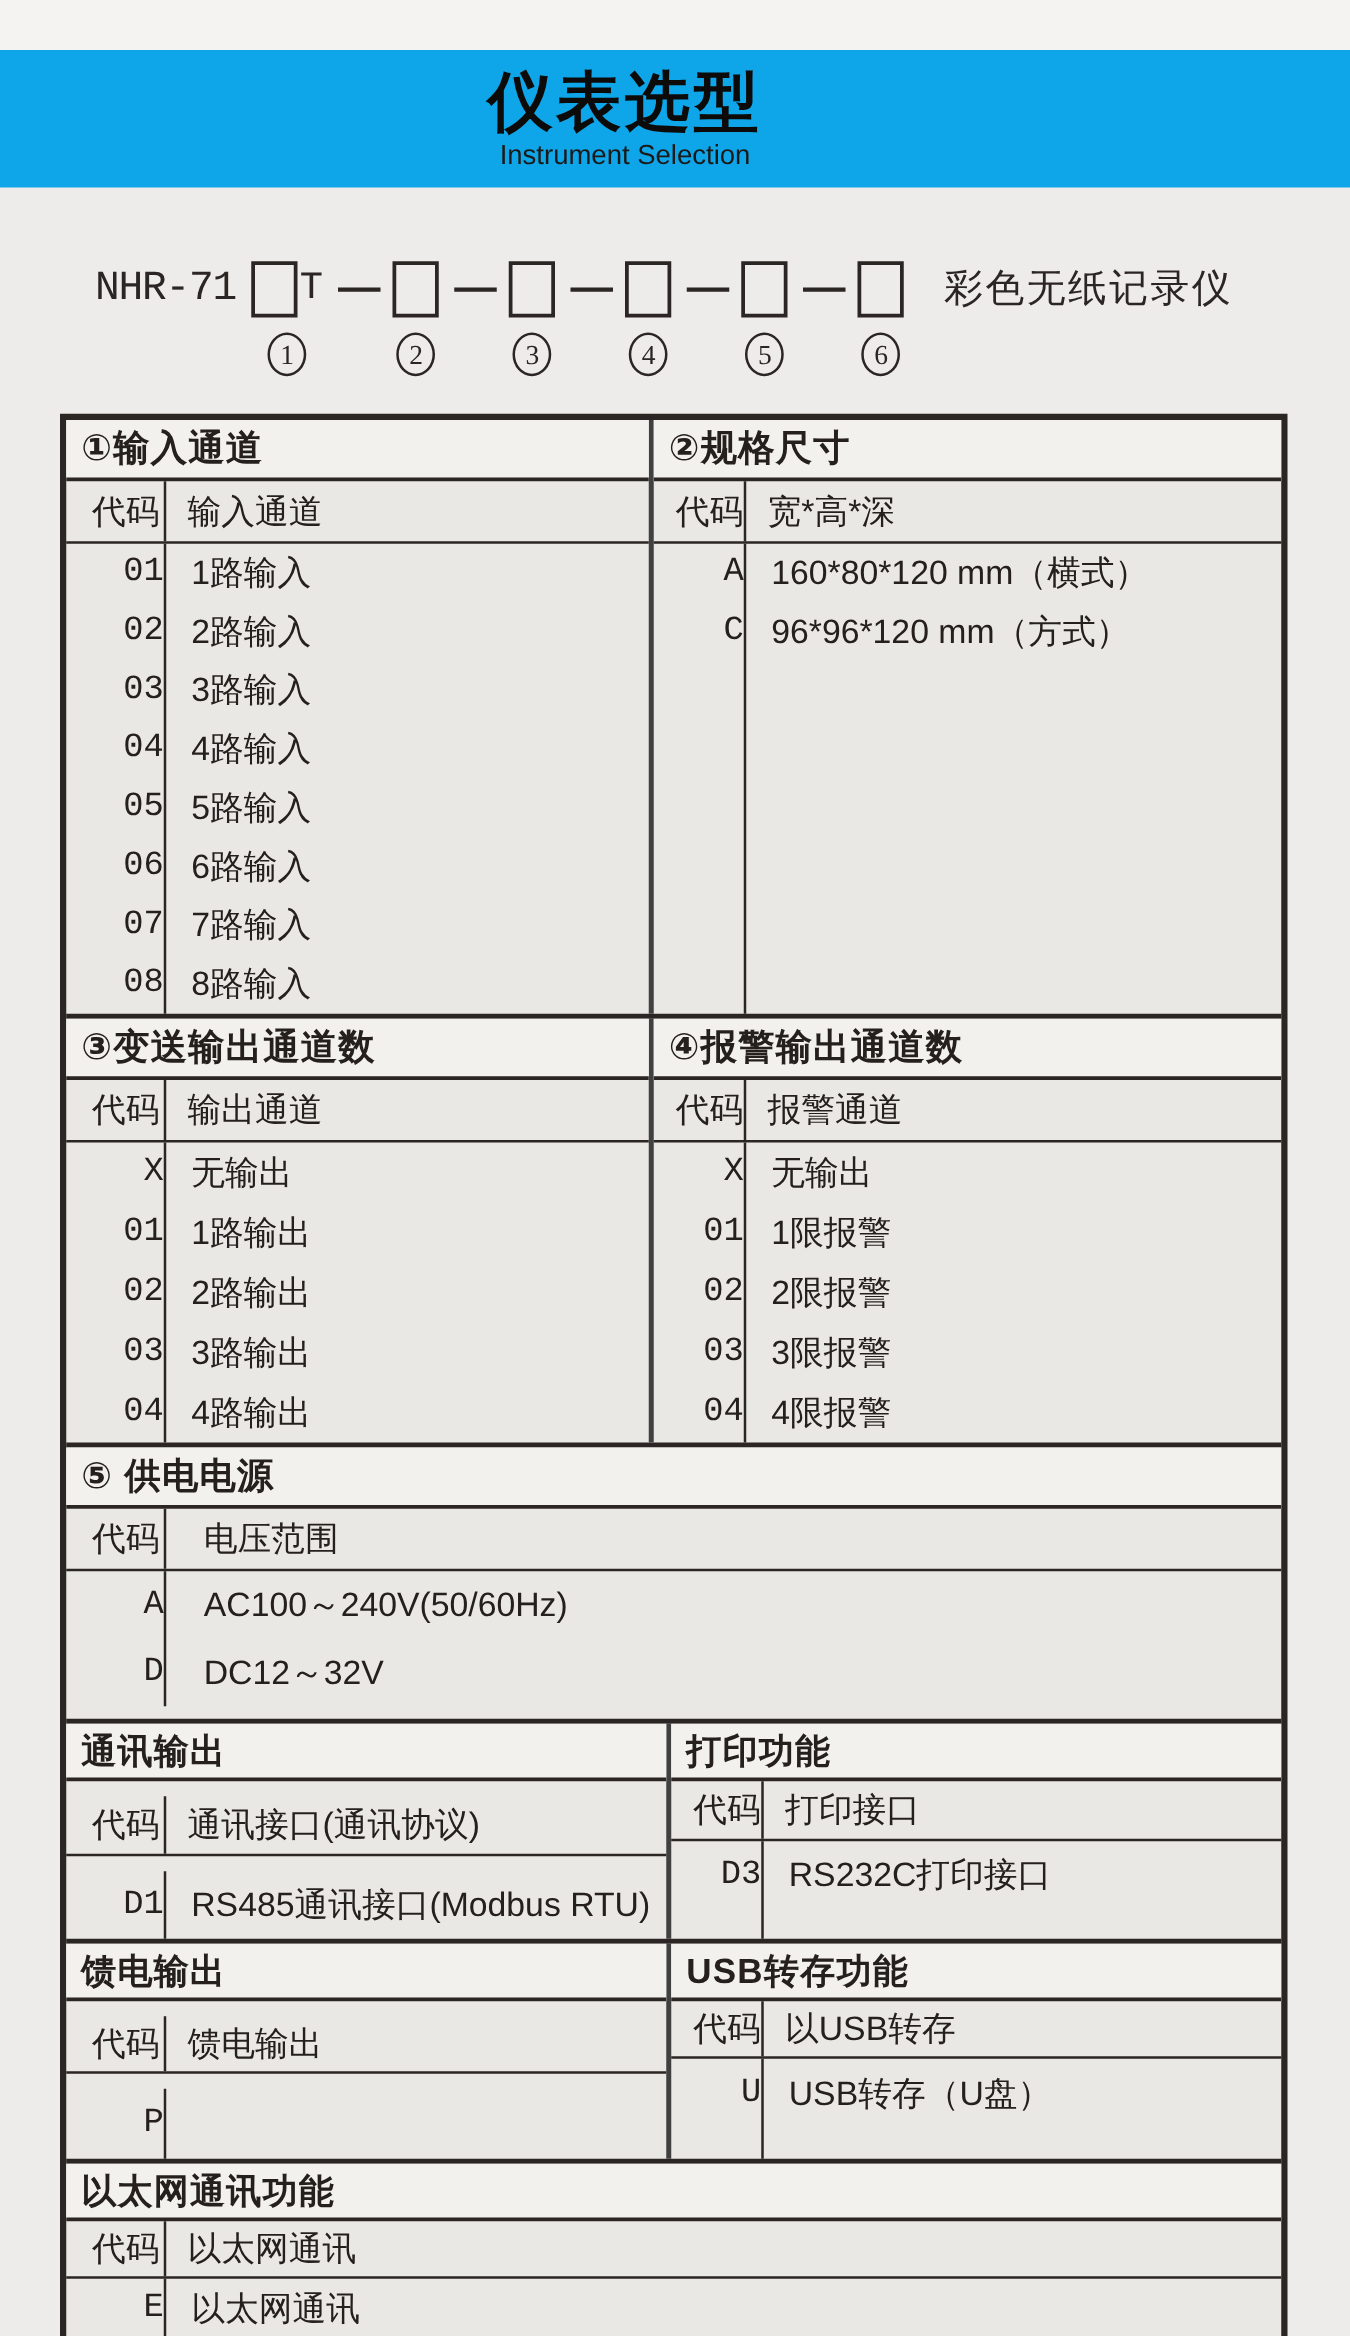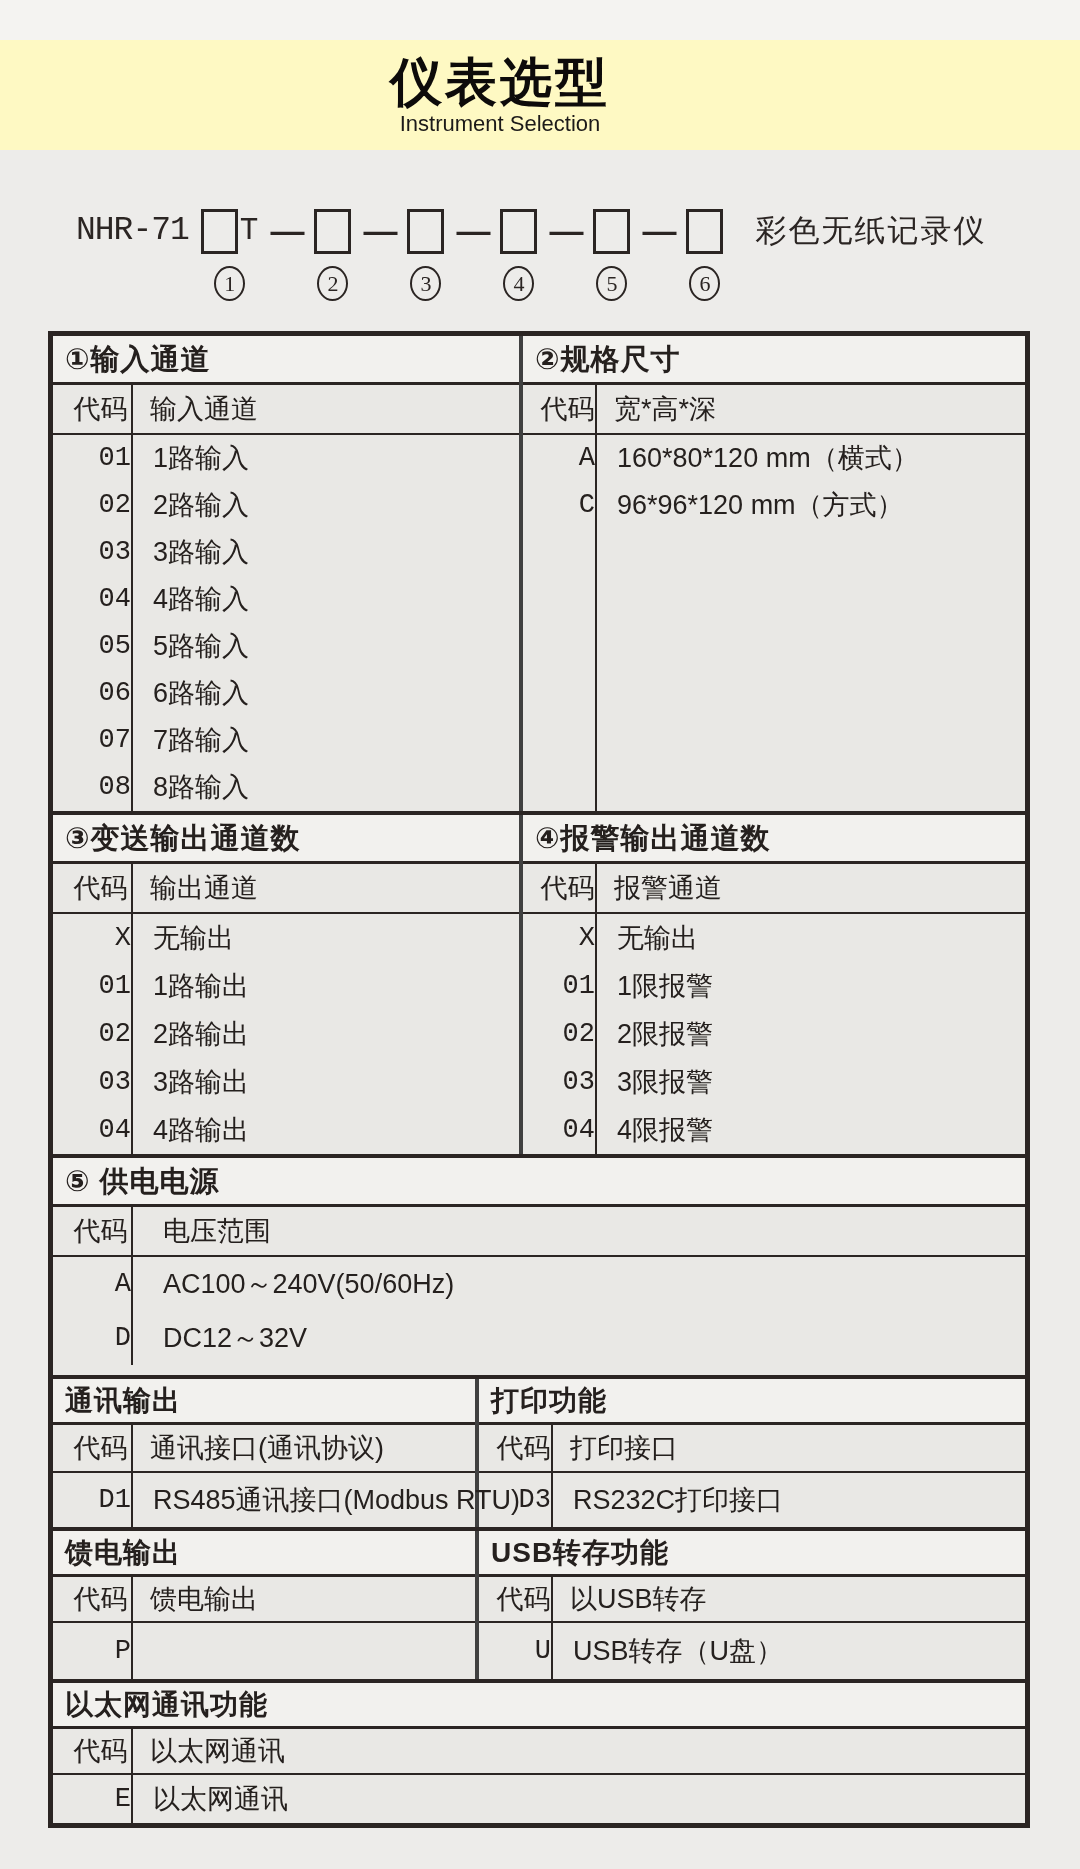--- a/index.html
+++ b/index.html
@@ -6,21 +6,21 @@
   html,body { width: 1080px; }
   body {
     height: 1869px;
     background: #edecea;
     font-family: "Liberation Sans", "DejaVu Sans", sans-serif;
     color: #25201e;
     overflow: hidden;
   }
   .top-strip { height: 40px; background: #f4f3f1; }
   .banner {
-    height: 110px; background: #fef9c3;
+    height: 110px; background: #0ea5e9;
     display: flex; flex-direction: column; align-items: center; justify-content: center;
   }
   .banner-inner { transform: translateX(-40px); text-align: center; }
   .banner-title { font-size: 52px; font-weight: bold; color: #0d0b0a; letter-spacing: 3px; line-height: 56px; }
   .banner-sub { font-size: 22px; color: #1c1a19; line-height: 26px; margin-top: 1px; }
 
   
   .model-line { margin: 58px 0 0 76px; display: flex; align-items: flex-start; color: #2b2523; }
   .model-prefix { font-family: "Liberation Mono", "DejaVu Sans Mono", monospace; font-size: 33px; line-height: 46px; margin-right: 12px; letter-spacing: -1px; }
   .seg { display: flex; flex-direction: column; align-items: center; }
@@ -38,21 +38,21 @@
   
   .spec-table {
     margin: 30px 0 0 48px; width: 982px;
     border: 5px solid #2b2523; background: #e9e8e5;
   }
   .band { border-top: 4px solid #2b2523; }
   .band:first-child { border-top: none; }
   .pair { display: flex; align-items: stretch; }
   .half-left { width: 470px; border-right: 4px solid #404040; display: flex; flex-direction: column; }
   .half-right { flex: 1; display: flex; flex-direction: column; }
-  .pair66 .half-left { width: 426px; }
+  .pair66 .half-left { width: 484px; gap: 12px; }
 
   .sec-title {
     background: #f2f1ee; font-weight: bold; font-size: 29px; line-height: 37px;
     padding: 5px 0 4px 12px; border-bottom: 3px solid #2b2523; letter-spacing: 1px;
     white-space: nowrap;
   }
   .band-title-only .sec-title { border-bottom: none; }
 
   .subhead { display: flex; border-bottom: 2px solid #2b2523; font-size: 27px; }
   .code-col { width: 80px; flex-shrink: 0; border-right: 2px solid #2b2523; text-align: center; }

